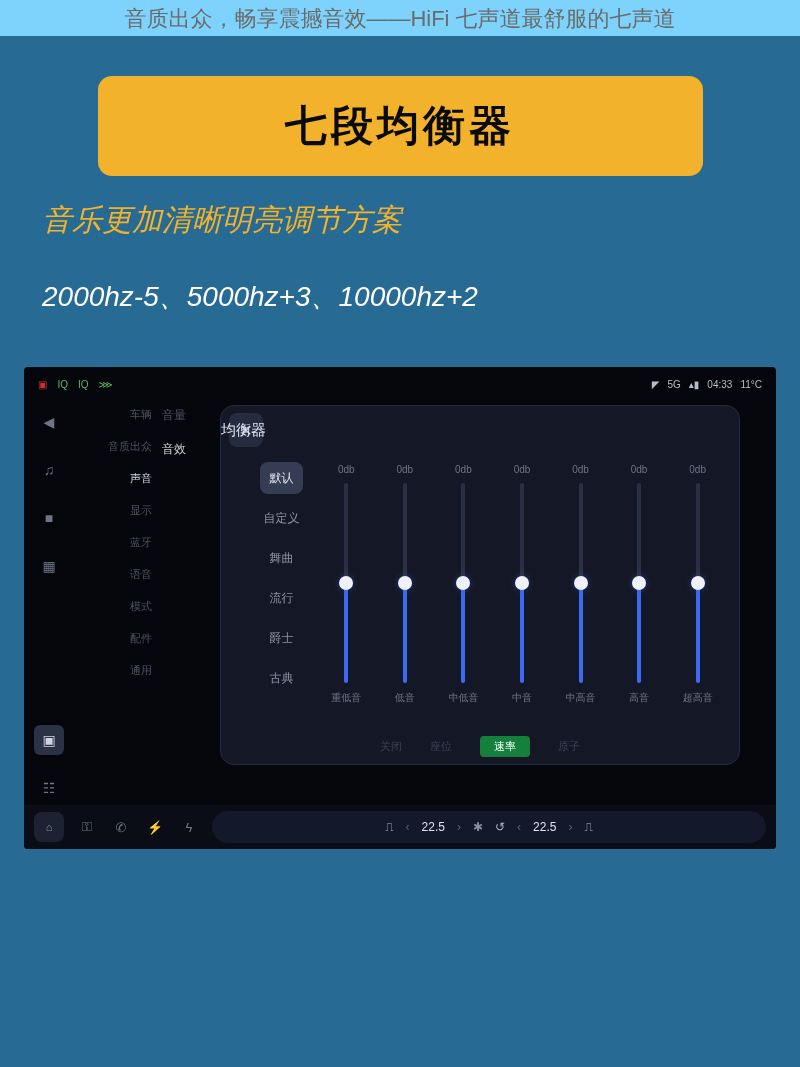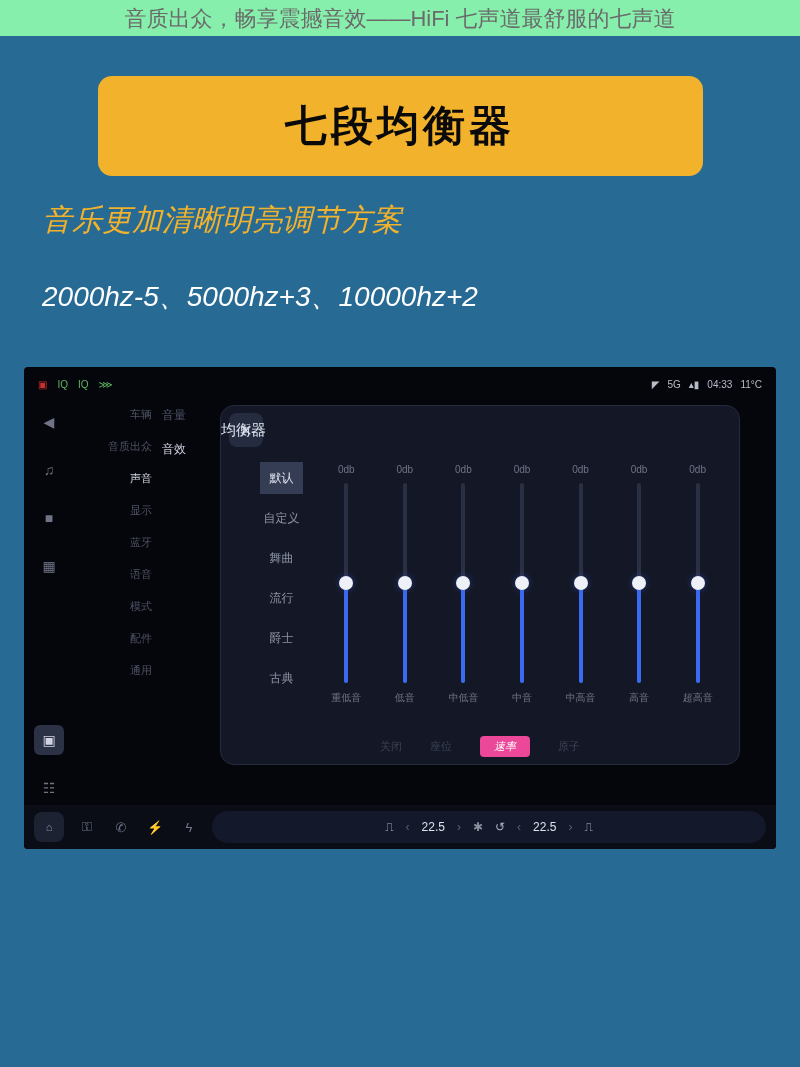--- a/index.html
+++ b/index.html
@@ -8,21 +8,21 @@
     height: 1067px;
     background: #276a93;
     font-family: "Microsoft YaHei", "PingFang SC", sans-serif;
     overflow: hidden;
   }
   .top-caption {
     color: #6b6b6b;
     font-size: 22px;
     text-align: center;
     padding: 4px 0 0 0;
-    background: #86efac;
+    background: #7dd3fc;
     width: 100%;
     height: 36px;
     line-height: 30px;
   }
   .banner {
     margin: 40px auto 8px auto;
     width: 605px;
     height: 100px;
     background: #f3b22b;
     border-radius: 14px;
@@ -153,21 +153,21 @@
   .modal-body { flex: 1; display: flex; }
   .presets {
     width: 92px;
     display: flex; flex-direction: column;
     gap: 8px;
     padding: 8px 10px;
   }
   .preset {
     height: 32px;
     display: flex; align-items: center; justify-content: center;
-    border-radius: 0;
+    border-radius: 8px;
     color: #8c92a3;
     font-size: 12px;
     margin-left: 29px;
   }
   .preset.active {
     background: #353d55;
     color: #e5e8f1;
   }
   .eq-area {
     flex: 1;
@@ -212,25 +212,24 @@
   .modal-foot {
     height: 36px;
     display: flex;
     gap: 28px;
     align-items: center;
     justify-content: center;
     color: #3c4254;
     font-size: 11px;
   }
   .modal-foot .tab.active {
-    background: #ec4899;
+    background: #15803d;
     color: #fff;
     padding: 3px 14px;
     border-radius: 4px;
-    font-style: italic;
   }
 
   .bottombar {
     position: absolute;
     left: 0; right: 0; bottom: 0;
     height: 44px;
     background: #0a0d16;
     display: flex;
     align-items: center;
     padding: 0 10px;

